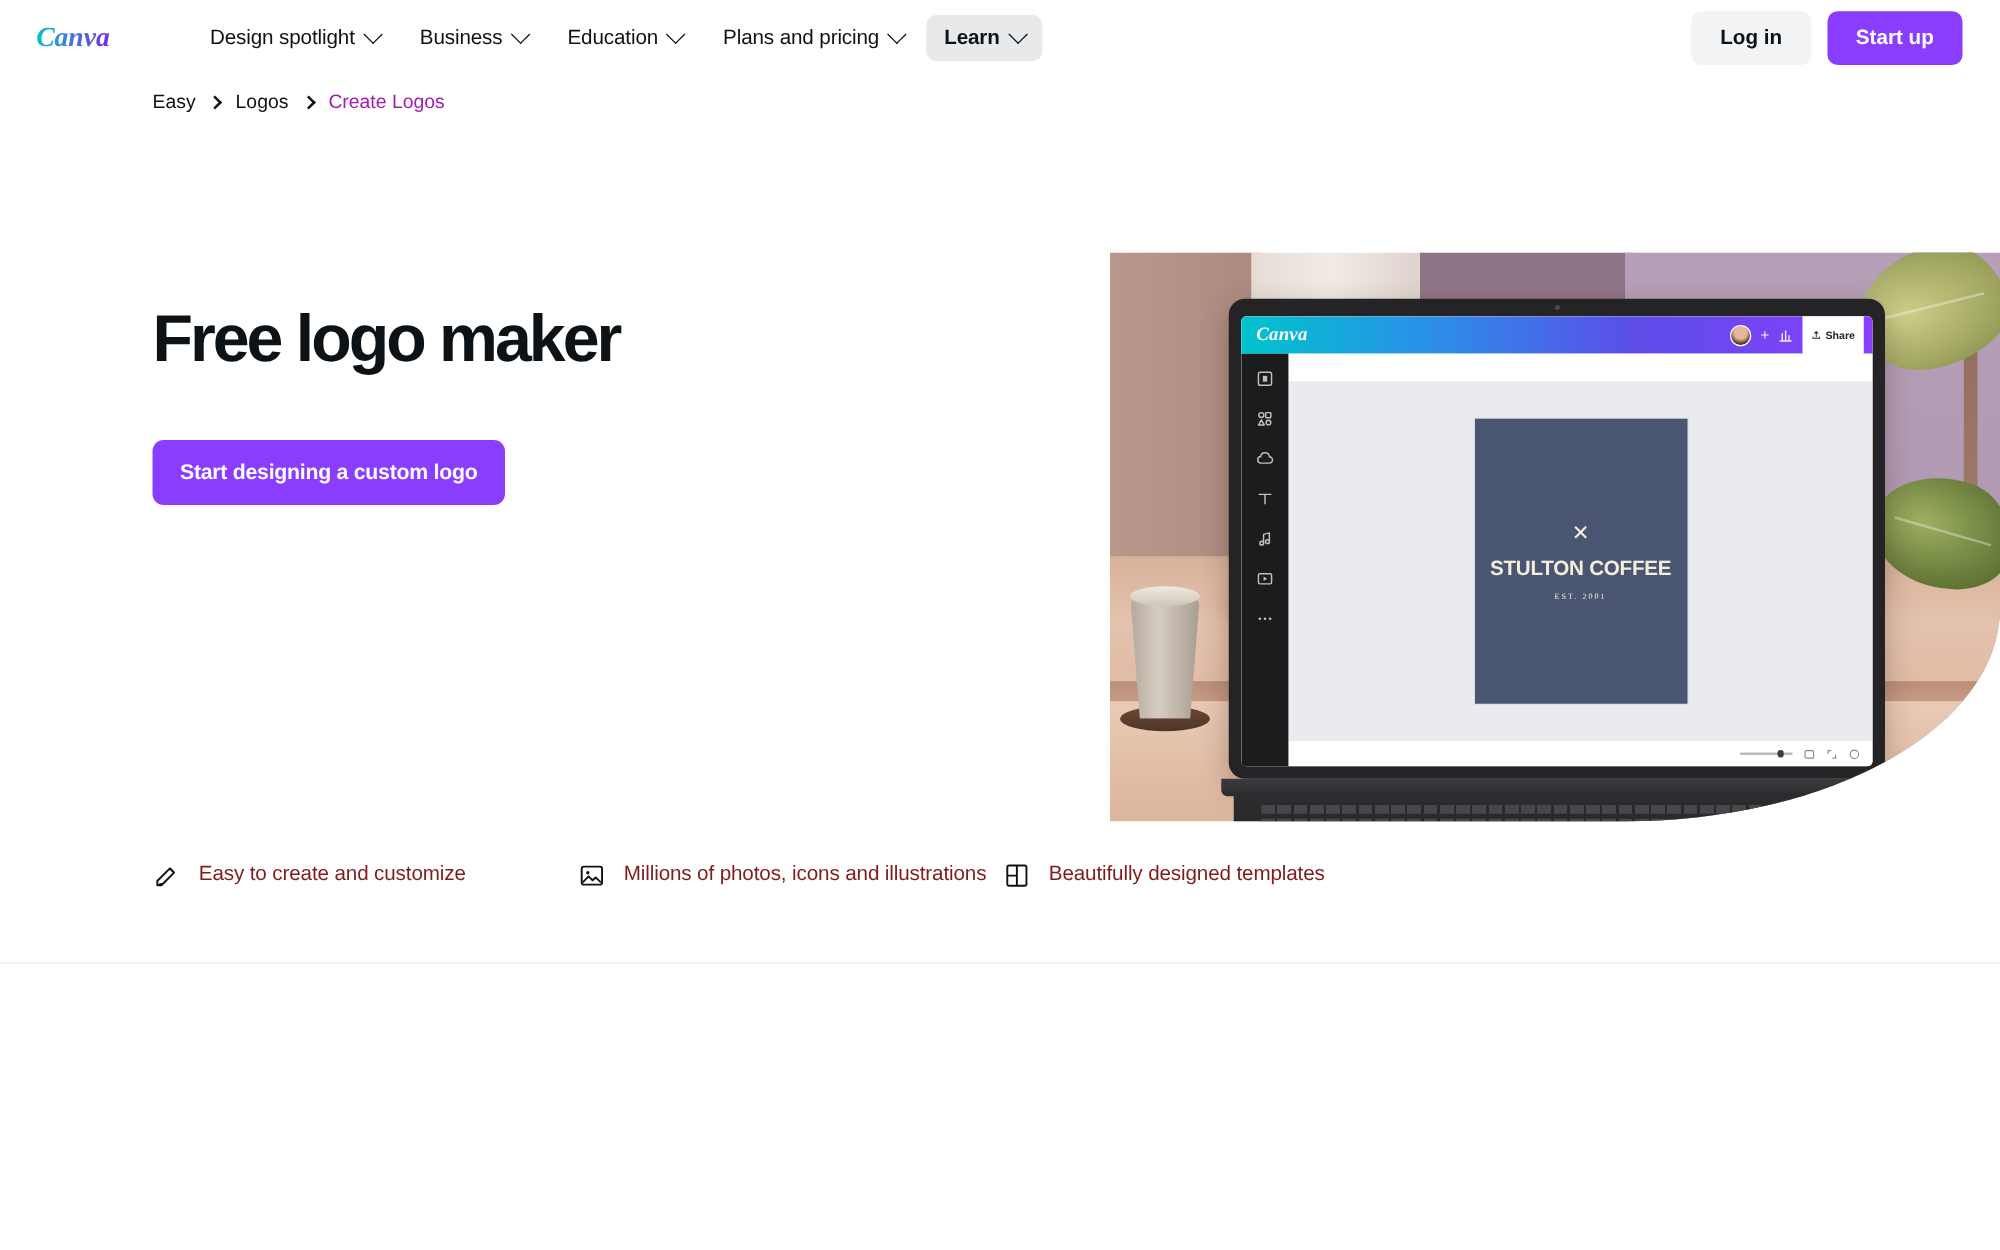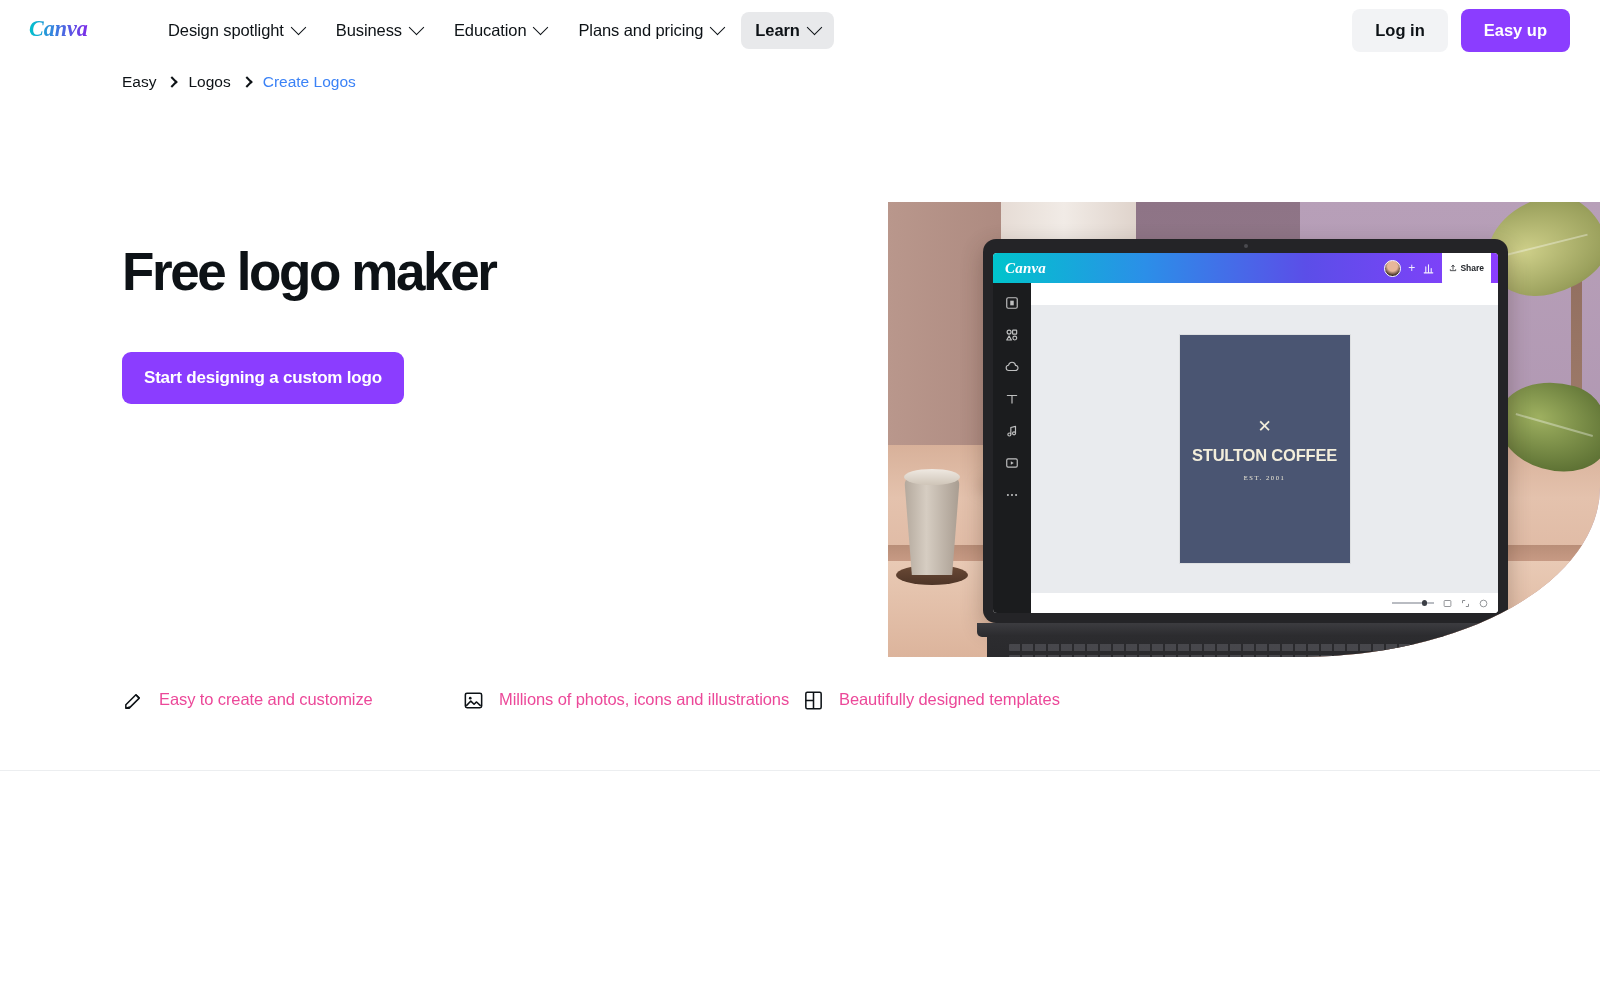--- a/index.html
+++ b/index.html
@@ -52,21 +52,21 @@
     font-family: "Liberation Sans", sans-serif;
   }
 
   
   .breadcrumb {
     display: flex; align-items: center; gap: 12px;
     padding: 10px 0 0 122px; height: 34px;
     font-size: 15.5px;
   }
   .bc-link { color: #0d1216; cursor: pointer; }
-  .bc-current { color: #3b82f6; }
+  .bc-current { color: #a21caf; }
   .bc-sep {
     width: 8px; height: 8px; flex: 0 0 auto;
     border-right: 2.1px solid #0d1216;
     border-top: 2.1px solid #0d1216;
     transform: rotate(45deg);
   }
 
   
   .hero { position: relative; height: 570px; }
 
@@ -247,21 +247,21 @@
             border-radius: 1px; opacity:.85;}
 
   
   .features {
     position: absolute; left: 122px; top: 594px;
     display: flex; width: 1290px; gap: 0;
   }
   .feature { display: flex; gap: 14px; align-items: flex-start; }
   .f1 { width: 340px; } .f2 { width: 340px; } .f3 { width: 340px; } .f4 { width: 270px; }
   .f-icon { width: 23px; height: 23px; flex: 0 0 auto; margin-top: 1px; }
-  .f-label { font-size: 16.5px; color: #ec4899; line-height: 1.35; letter-spacing: -0.1px; }
+  .f-label { font-size: 16.5px; color: #7f1d1d; line-height: 1.35; letter-spacing: -0.1px; }
 
   .divider {
     position: absolute; left: 0; top: 676px; width: 100%; height: 1px;
     background: #eceef0;
   }
 </style>
 </head>
 <body>
 
 <div class="header">
@@ -297,21 +297,21 @@
       <span class="chev"></span>
     </div>
     <div class="nav-item active">
       <span>Learn</span>
       <span class="chev"></span>
     </div>
   </nav>
 
   <div class="header-right">
     <button class="btn-login">Log in</button>
-    <button class="btn-signup">Easy up</button>
+    <button class="btn-signup">Start up</button>
   </div>
 </div>
 
 <div class="breadcrumb">
   <span class="bc-link">Easy</span>
   <span class="bc-sep"></span>
   <span class="bc-link">Logos</span>
   <span class="bc-sep"></span>
   <span class="bc-current">Create Logos</span>
 </div>

